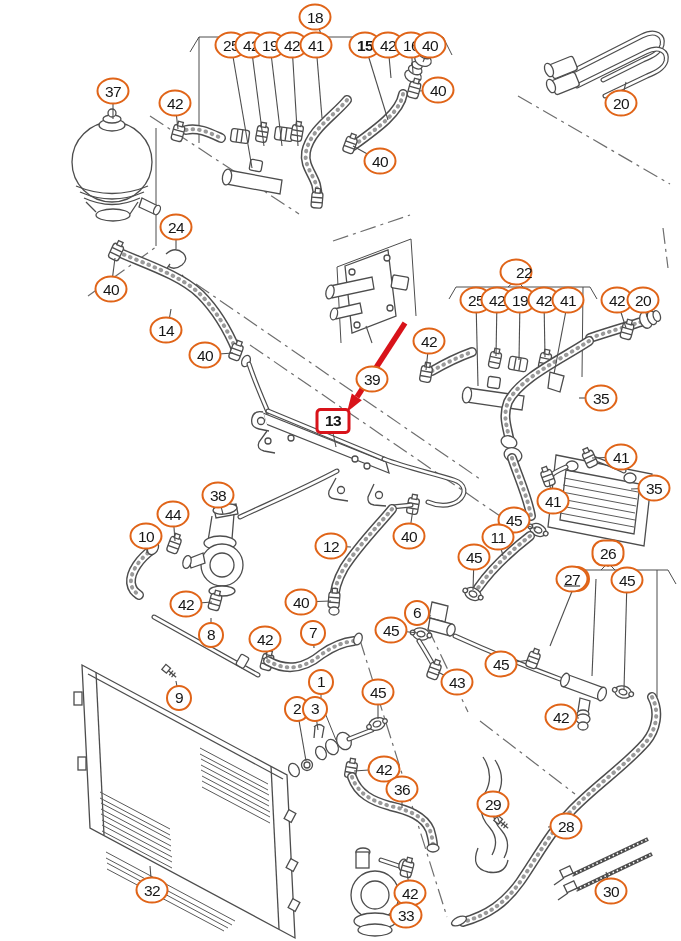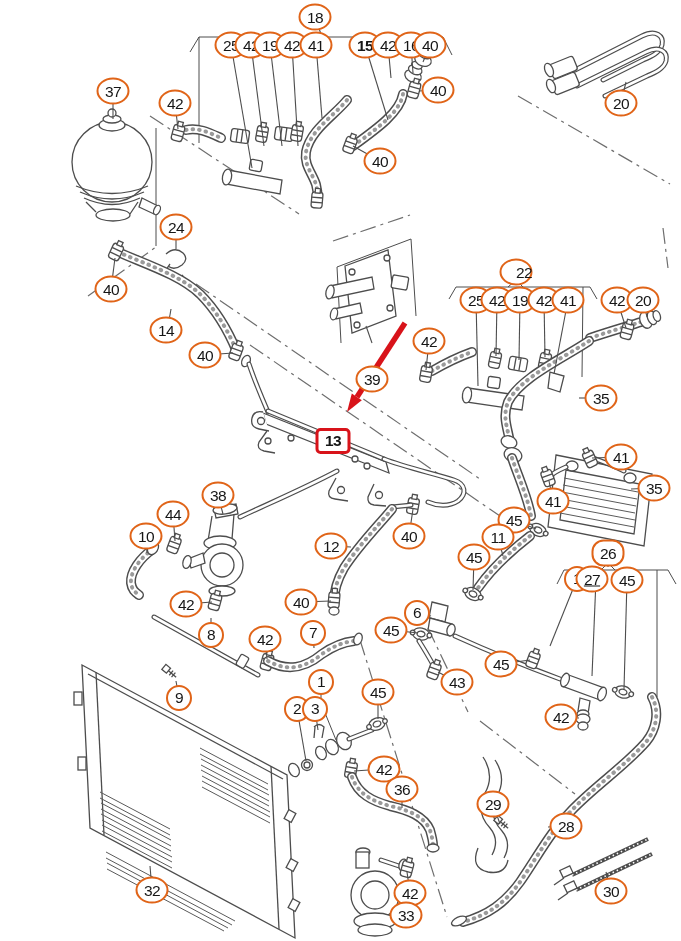--- a/index.html
+++ b/index.html
@@ -15,21 +15,21 @@
   svg .hoseS{stroke:#9a9a9a;stroke-width:4;fill:none;stroke-linecap:round;stroke-dasharray:.6 6;}
   svg .pipeO{stroke:#4d4d4d;stroke-width:5;fill:none;stroke-linecap:round;}
   svg .pipeI{stroke:#fff;stroke-width:2.6;fill:none;stroke-linecap:round;}
   svg .hatch{stroke:#5a5a5a;stroke-width:1;}
   svg .leader{stroke:#4d4d4d;stroke-width:1.1;}
   .callout{position:absolute;transform:translate(-50%,-50%);box-sizing:border-box;
            width:33px;height:27px;background:#fff;border:2.2px solid #e06418;border-radius:50%;
            display:flex;align-items:center;justify-content:center;
            font-size:15.5px;color:#161616;letter-spacing:-.5px;z-index:5;}
   .callout.s1{width:26px;height:26px;}
-  .callout.box{width:35px;height:26px;border:3.4px solid #d8131a;border-radius:5px;font-weight:bold;margin-top:20px;}
+  .callout.box{width:35px;height:26px;border:3.4px solid #d8131a;border-radius:5px;font-weight:bold;}
 </style>
 </head>
 <body>
 
 <div id="stage">
   <svg id="art" width="681" height="941" viewBox="0 0 681 941">
     <defs>
       <g id="sym-clamp">
         <rect x="-5.5" y="-8" width="11" height="16" rx="3" class="lnf"></rect>
         <line x1="-5.5" y1="-2.5" x2="5.5" y2="-2.5" class="ln"></line>
@@ -529,21 +529,21 @@
       <div class="callout" style="left: 429px; top: 341px;">42</div>
       <div class="callout" style="left: 601px; top: 398px;">35</div>
       <div class="callout" style="left: 621px; top: 457px;">41</div>
       <div class="callout" style="left: 654px; top: 488px;">35</div>
       <div class="callout" style="left: 553px; top: 501px;">41</div>
       <div class="callout" style="left: 514px; top: 520px;">45</div>
       <div class="callout" style="left: 498px; top: 537px;">11</div>
       <div class="callout" style="left: 474px; top: 557px;">45</div>
       <div class="callout" style="left: 608px; top: 553px; border-radius: 12px;">26</div>
       <div class="callout s1" style="left: 577px; top: 579px;">1</div>
-      <div class="callout" style="left: 592px; top: 579px; text-decoration: underline;">27</div>
+      <div class="callout" style="left: 572px; top: 579px; text-decoration: underline;">27</div>
       <div class="callout" style="left: 627px; top: 580px;">45</div>
       <div class="callout" style="left: 218px; top: 495px;">38</div>
       <div class="callout" style="left: 173px; top: 514px;">44</div>
       <div class="callout" style="left: 146px; top: 536px;">10</div>
       <div class="callout" style="left: 331px; top: 546px;">12</div>
       <div class="callout" style="left: 409px; top: 536px;">40</div>
       <div class="callout" style="left: 186px; top: 604px;">42</div>
       <div class="callout" style="left: 301px; top: 602px;">40</div>
       <div class="callout s1" style="left: 211px; top: 635px;">8</div>
       <div class="callout" style="left: 265px; top: 639px;">42</div>

